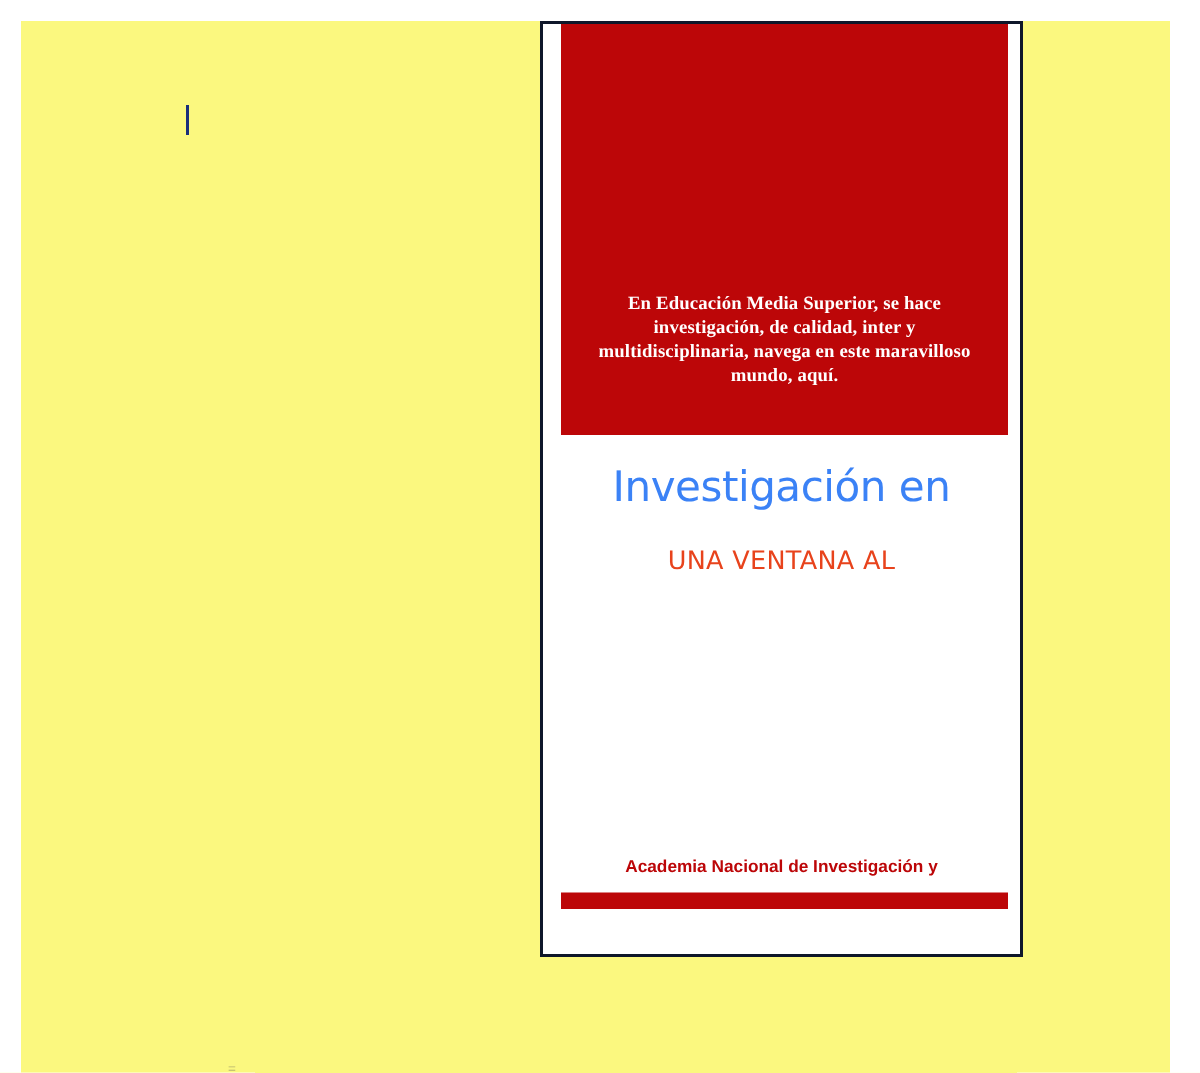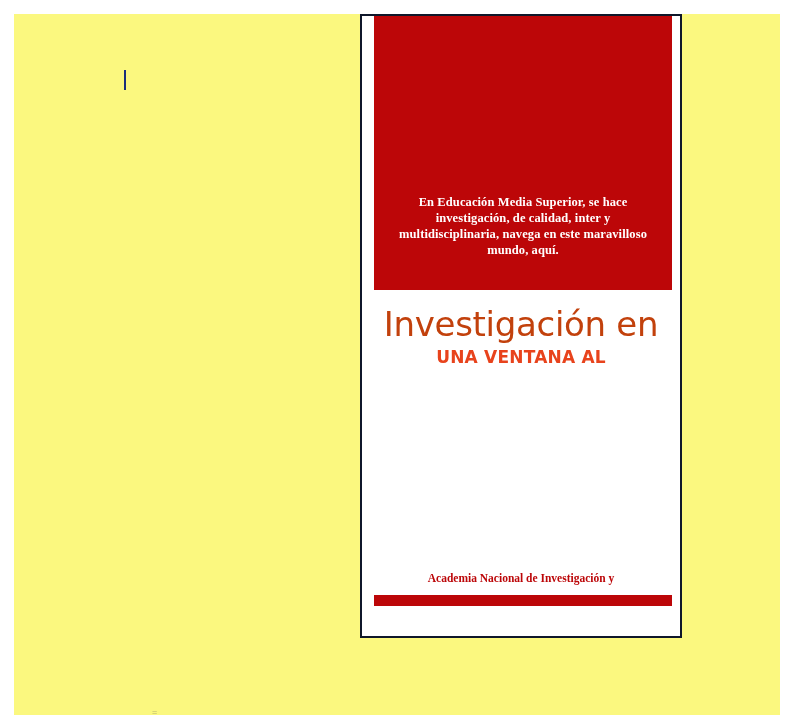--- a/index.html
+++ b/index.html
@@ -99,46 +99,46 @@
 
   .title-block {
     position: absolute;
     left: 18px;
     right: 18px;
     top: 290px;
     text-align: center;
   }
 
   .title-main {
-    color: #c2410c;
+    color: #3b82f6;
     font-family: "DejaVu Sans", sans-serif;
-    font-size: 34px;
+    font-size: 28px;
     line-height: 37px;
     font-weight: 400;
     letter-spacing: -0.3px;
   }
 
   .title-sub {
-    margin-top: 4px;
+    margin-top: 21px;
     color: #e8431c;
     font-family: "DejaVu Sans", sans-serif;
     font-size: 17px;
     line-height: 21px;
-    font-weight: 700;
+    font-weight: 400;
     letter-spacing: 0.2px;
   }
 
   .footer-credit {
     position: absolute;
     left: 22px;
     right: 22px;
     bottom: 50px;
     text-align: center;
     color: #bc0608;
-    font-family: Liberation Serif, serif;
+    font-family: Liberation Sans, sans-serif;
     font-weight: bold;
     font-size: 11.5px;
     line-height: 16px;
   }
 
   .footer-bar {
     position: absolute;
     left: 12px;
     width: 298px;
     bottom: 30px;

